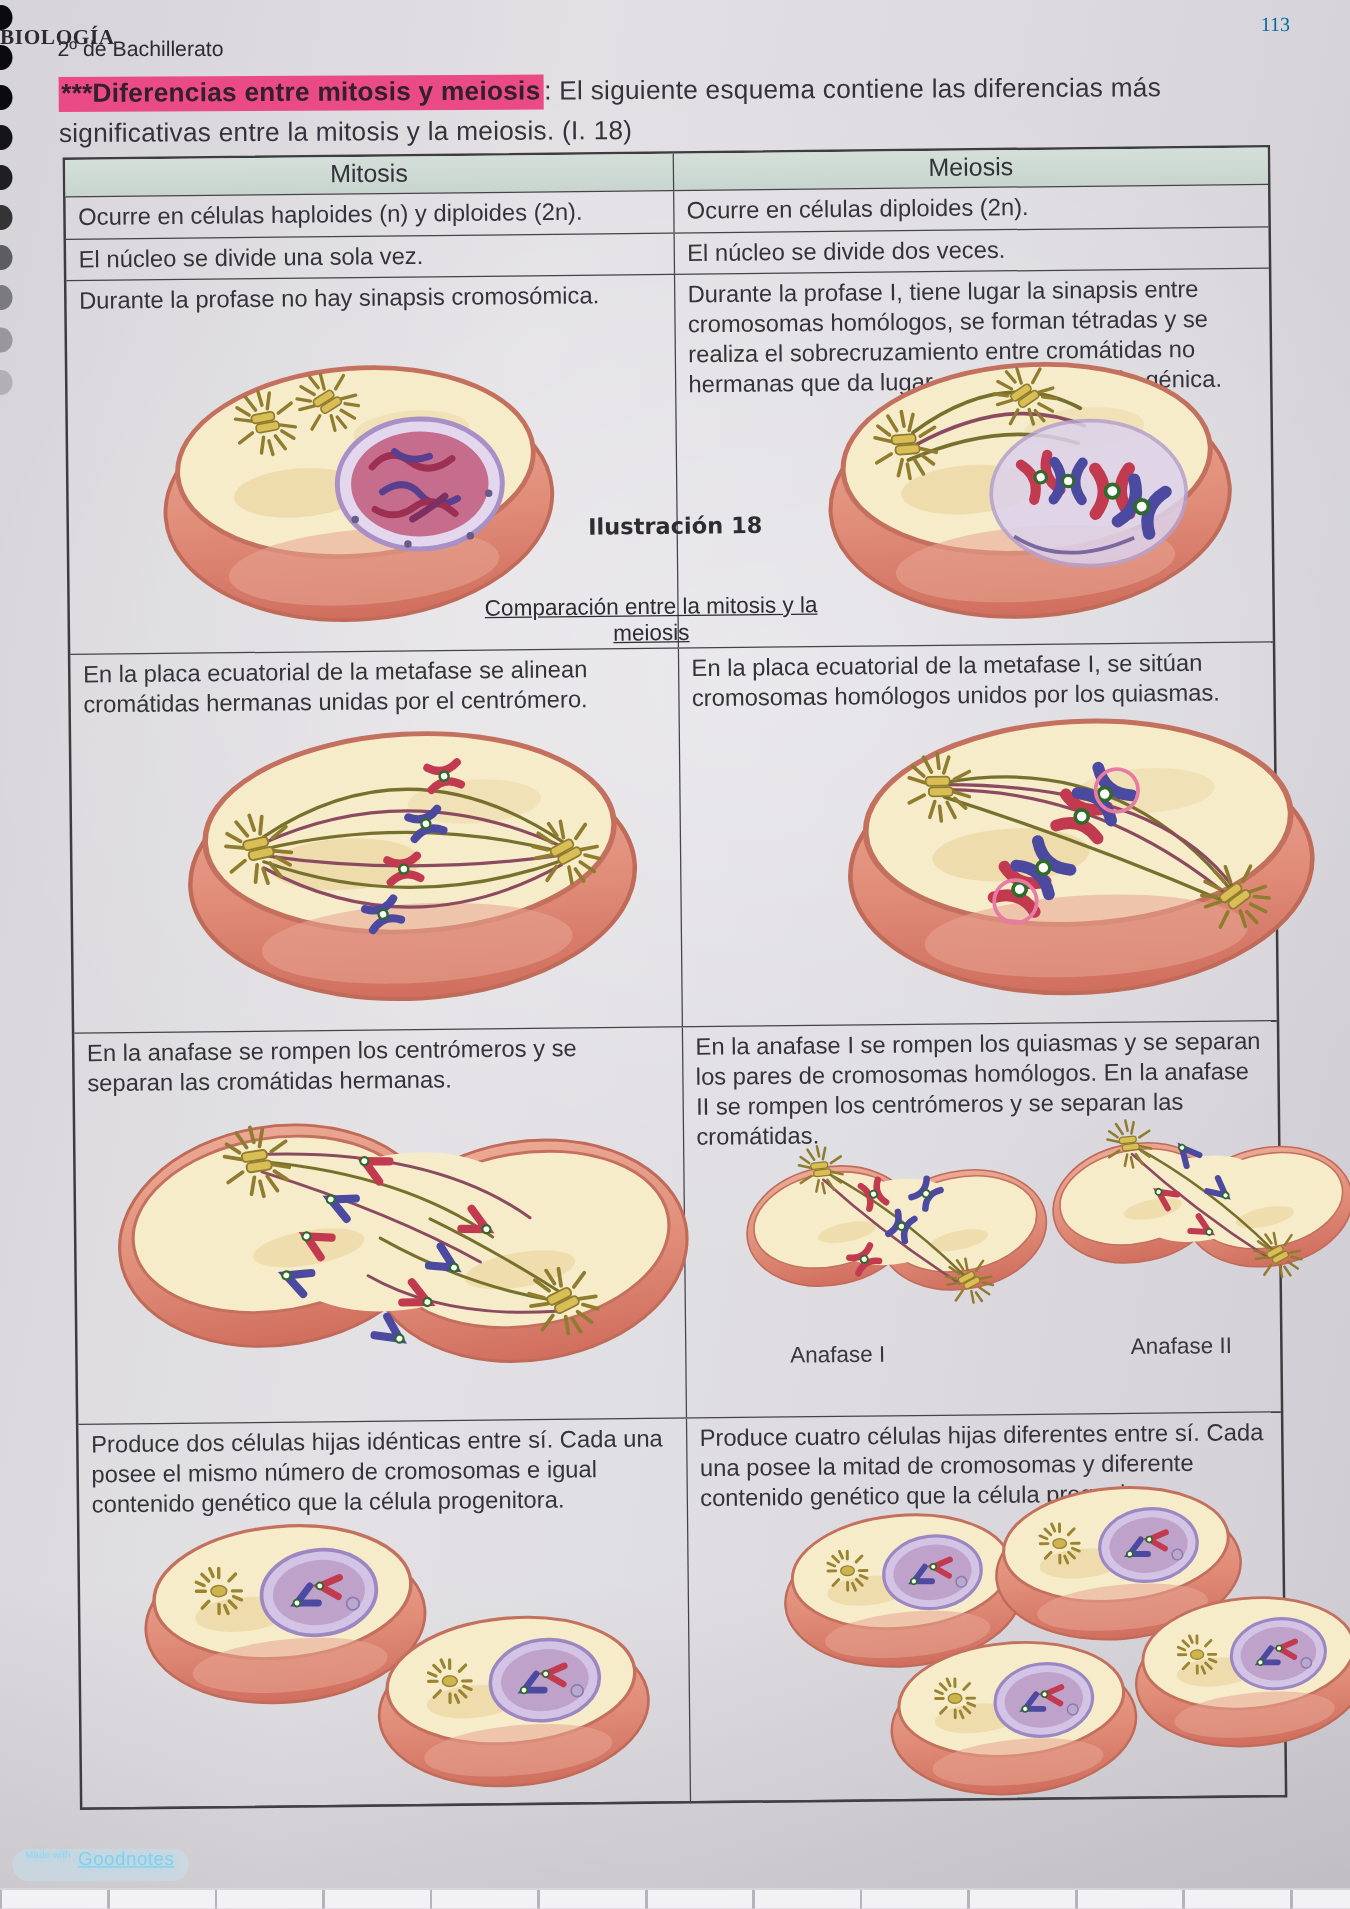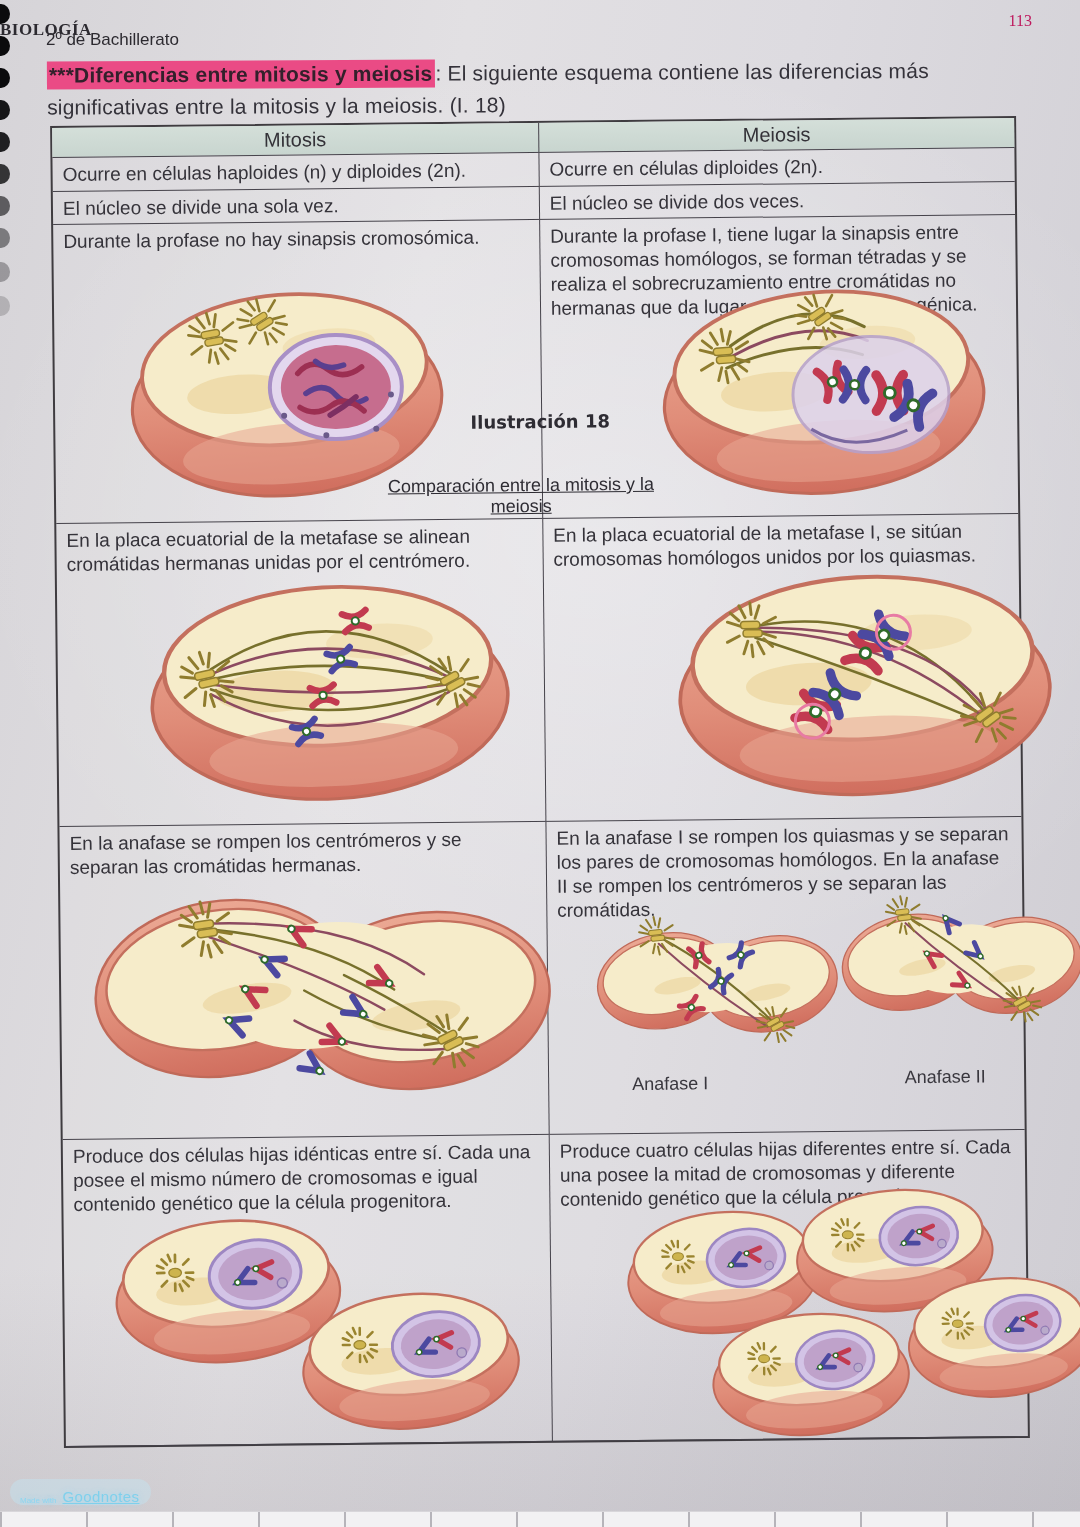--- a/index.html
+++ b/index.html
@@ -15,21 +15,21 @@
       linear-gradient(100deg, #d6d4d8 0%, #e2e0e3 35%, #dddbe0 60%, #cfcdd3 100%);
   }
   .shade-bottom{position:absolute;left:0;right:0;bottom:0;height:260px;
     background:linear-gradient(to bottom, rgba(120,115,125,0) 0%, rgba(120,115,125,.18) 100%);}
   
   .hole{position:absolute;left:-8px;width:18px;height:20px;border-radius:50%;background:#0b0b0d;}
   
   .hdr-left{position:absolute;left:46px;top:30px;font-family:Liberation Sans, sans-serif;font-size:17px;color:#2c2a30;}
   .hdr-center{position:absolute;left:0;right:0;top:20px;text-align:left;font-family:"Liberation Serif", serif;
     font-weight:bold;font-size:17px;letter-spacing:.5px;color:#2c2a30;}
-  .hdr-right{position:absolute;right:48px;top:12px;font-family:"Liberation Serif", serif;font-size:16px;color:#be185d;}
+  .hdr-right{position:absolute;right:48px;top:12px;font-family:"Liberation Serif", serif;font-size:16px;color:#0369a1;}
   
   .title{position:absolute;left:47px;top:56px;width:1000px;transform:rotate(-.3deg);color:#34323a;}
   .title .l1{white-space:nowrap;font-size:21px;letter-spacing:.2px;line-height:33px;}
   .title .l2{font-size:21px;letter-spacing:.2px;line-height:31px;}
   .hl{background:#ea4b85;color:#33202b;font-weight:bold;padding:2px 3px 3px 2px;}
   .uref{}
   
   .tablewrap{position:absolute;left:57px;top:121px;width:962px;height:1318px;
     transform:rotate(-.6deg);transform-origin:50% 50%;
     border:2px solid #3f3c40;background:rgba(255,255,255,.06);}
@@ -42,21 +42,21 @@
   .h-header{height:29px;} .h-r1{height:33px;} .h-r2{height:32px;}
   .h-r3{height:298px;} .h-r4{height:302px;} .h-r5{height:312px;} .h-r6{height:306px;}
   .caption-bold{position:absolute;font-weight:bold;font-size:18px;color:#2e2c33;font-family:"DejaVu Sans", sans-serif;}
   .caption-underline{position:absolute;font-size:18px;color:#2e2c33;text-decoration:underline;}
   .phase-label{position:absolute;font-size:18px;color:#39373e;}
   
   .chr-red{color:#c23a50;} .chr-blue{color:#4c49a0;}
   svg.illu{position:absolute;overflow:visible;}
   
   .wm{position:absolute;left:10px;top:1479px;height:26px;padding:0 12px 0 10px;border-radius:14px;
-    background:rgba(195,228,242,.45);display:flex;align-items:flex-end;gap:6px;
+    background:rgba(195,228,242,.45);display:flex;align-items:flex-start;gap:6px;
     text-shadow:0 0 6px rgba(160,220,245,.9);}
   .wm .small{font-size:8px;color:#8ed6f0;} .wm .big{font-size:15px;color:#7fd0ec;letter-spacing:.4px;text-decoration:underline;}
   .ruler{position:absolute;left:0;right:0;bottom:0;height:15px;background:#f2f1f3;
     border-top:1px solid #d8d6da;
     background-image:repeating-linear-gradient(90deg,#b6b4ba 0 2px,transparent 2px 86px);}
 </style>
 </head>
 <body>
 
 <div class="paper"></div>

